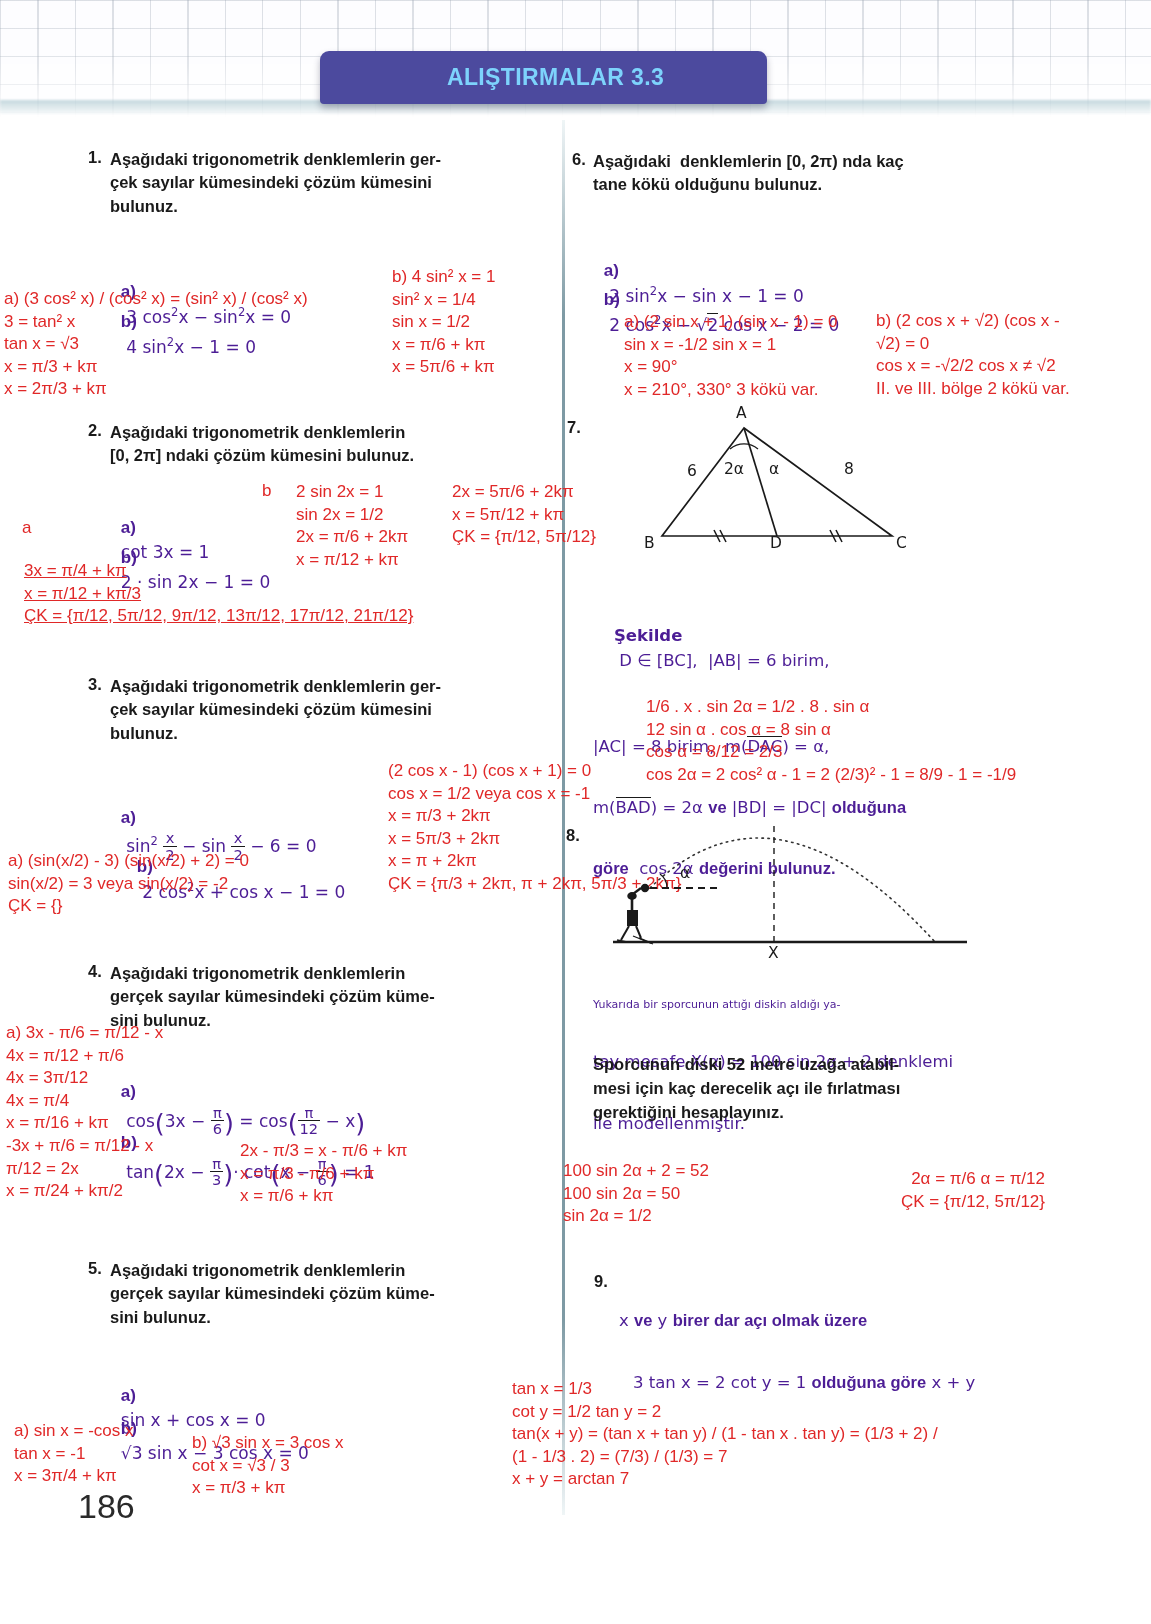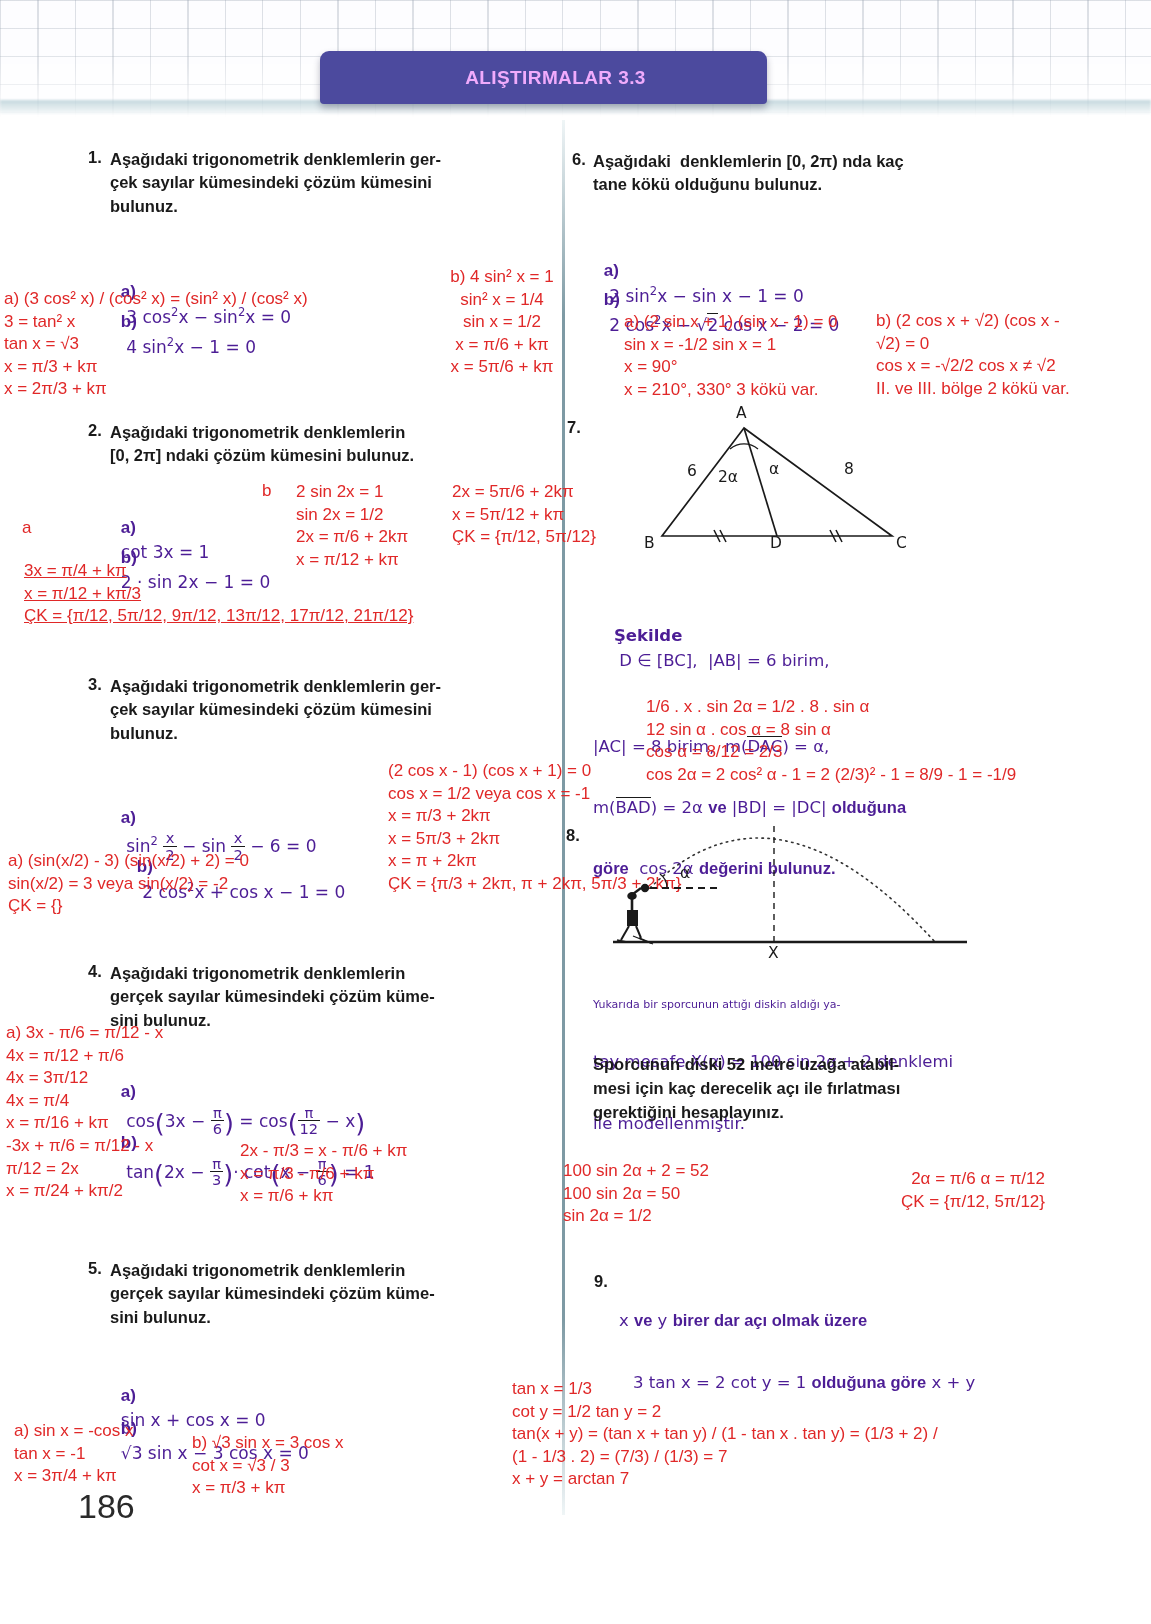--- a/index.html
+++ b/index.html
@@ -30,21 +30,21 @@
 
   
   #title-plate {
     position:absolute; left:320px; top:51px; width:447px; height:53px;
     background:#4c4a9e;
     border-radius:9px 9px 4px 4px;
     box-shadow:0 4px 7px rgba(40,40,70,.33);
     display:flex; align-items:center; justify-content:center;
   }
   #title-plate .t {
-    color:#f0abfc; font-weight:bold; font-size:19px; letter-spacing:.4px;margin-left:24px;
+    color:#7dd3fc; font-weight:bold; font-size:23px; letter-spacing:.4px;margin-left:24px;
   }
 
   
   #divider {
     position:absolute; left:562px; top:120px; width:3px; height:1395px;
     background:linear-gradient(to bottom, rgba(150,190,200,.15), #7e9aa4 14%, #7e9aa4 86%, rgba(150,190,200,.15));
   }
 
   
   .blk { position:absolute; white-space:pre-wrap; }
@@ -106,21 +106,21 @@
 <div class="blk math" style="left:110px; top:283px;">
   <b>b)</b>
   <span>&nbsp;4 sin<sup>2</sup>x − 1 = 0</span>
 </div>
 
 <div class="blk red" style="left:4px; top:288px; width:390px;">a) (3 cos² x) / (cos² x) = (sin² x) / (cos² x)
 3 = tan² x
 tan x = √3
 x = π/3 + kπ
 x = 2π/3 + kπ</div>
-<div class="blk red" style="left:412px; top:266px; width:180px;text-align:center;">b) 4 sin² x = 1
+<div class="blk red" style="left:392px; top:266px; width:180px;">b) 4 sin² x = 1
 sin² x = 1/4
 sin x = 1/2
 x = π/6 + kπ
 x = 5π/6 + kπ</div>
 
 <div class="blk qnum" style="left:88px; top:421px;">2.</div>
 <div class="blk q" style="left:110px; top:421px; width:420px;">Aşağıdaki trigonometrik denklemlerin
 [0, 2π] ndaki çözüm kümesini bulunuz.</div>
 
 <div class="blk math" style="left:110px; top:489px;">
@@ -252,21 +252,21 @@
     <line x1="80" y1="112" x2="86" y2="124" stroke="#1a1a1a" stroke-width="1.5"></line>
     <line x1="190" y1="112" x2="196" y2="124" stroke="#1a1a1a" stroke-width="1.5"></line>
     <line x1="196" y1="112" x2="202" y2="124" stroke="#1a1a1a" stroke-width="1.5"></line>
   </svg>
   <span class="figtxt" style="left:96px; top:-14px;">A</span>
   <span class="figtxt" style="left:4px;  top:116px;">B</span>
   <span class="figtxt" style="left:130px;top:116px;">D</span>
   <span class="figtxt" style="left:256px;top:116px;">C</span>
   <span class="figtxt" style="left:47px; top:44px;">6</span>
   <span class="figtxt" style="left:204px;top:42px;">8</span>
-  <span class="figtxt" style="left:78px; top:42px;margin-top:8px;">2α</span>
+  <span class="figtxt" style="left:84px; top:42px;">2α</span>
   <span class="figtxt" style="left:129px;top:42px;">α</span>
 </div>
 
 <div class="blk" style="left:593px; top:562px; width:420px;">
   <div class="math" style="font-size:16.5px;line-height:1.52;">
     <span style="font-weight:bold;">Şekilde</span>
     <span>&nbsp;D ∈ [BC],&nbsp; |AB| = 6 birim,</span>
   </div>
   <div class="math" style="font-size:16.5px;line-height:1.52;">|AC| = 8 birim,&nbsp; m(<span style="border-top:1.3px solid #1a1a1a;">DAC</span>) = α,</div>
   <div class="math" style="font-size:16.5px;line-height:1.52;">m(<span style="border-top:1.3px solid #1a1a1a;">BAD</span>) = 2α <b>ve</b> |BD| = |DC| <b>olduğuna</b></div>

